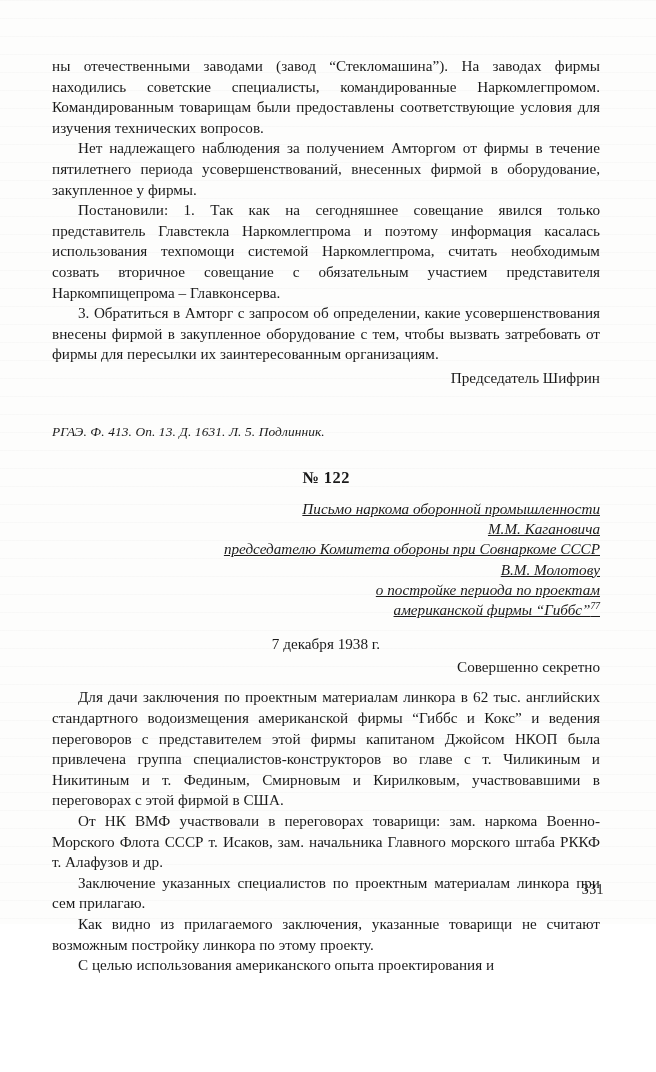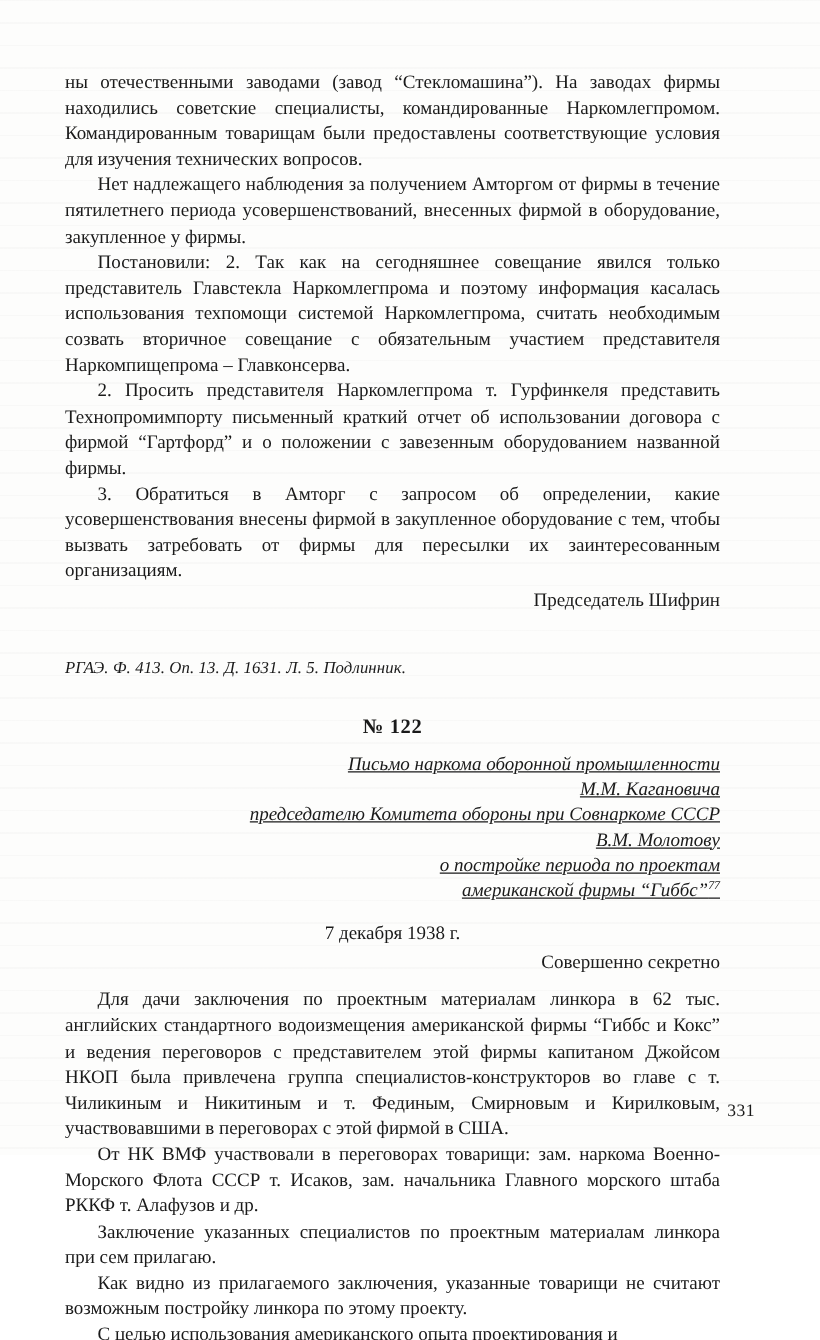--- a/index.html
+++ b/index.html
@@ -12,21 +12,21 @@
     height: 1072px;
     overflow: hidden;
     font-family: "Liberation Serif", serif;
     color: #1a1a1a;
   }
   .page {
     position: relative;
     width: 656px;
     height: 924px;
     box-sizing: border-box;
-    padding: 56px 80px 40px 52px;
+    padding: 56px 56px 40px 52px;
     background: #fdfdfc;
   }
   .page::before {
     
     content: "";
     position: absolute;
     inset: 0;
     pointer-events: none;
     opacity: 0.035;
     background:
@@ -109,22 +109,21 @@
 </style>
 </head>
 <body>
 
 <div class="page">
 
   <div class="body-text">
 
     <p>ны отечественными заводами (завод “Стекломашина”). На заводах фирмы находились советские специалисты, командированные Наркомлегпромом. Командированным товарищам были предоставлены соответствующие условия для изучения технических вопросов.</p>
     <p class="ind">Нет надлежащего наблюдения за получением Амторгом от фирмы в течение пятилетнего периода усовершенствований, внесенных фирмой в оборудование, закупленное у фирмы.</p>
-    <p class="ind">Постановили: 2. Так как на сегодняшнее совещание явился только представитель Главстекла Наркомлегпрома и поэтому информация касалась использования техпомощи системой Наркомлегпрома, считать необходимым созвать вторичное совещание с обязательным участием представителя Наркомпищепрома – Главконсерва.</p>
-    <p class="ind">2. Просить представителя Наркомлегпрома т. Гурфинкеля представить Технопромимпорту письменный краткий отчет об использовании договора с фирмой “Гартфорд” и о положении с завезенным оборудованием названной фирмы.</p>
+    <p class="ind">Постановили: 1. Так как на сегодняшнее совещание явился только представитель Главстекла Наркомлегпрома и поэтому информация касалась использования техпомощи системой Наркомлегпрома, считать необходимым созвать вторичное совещание с обязательным участием представителя Наркомпищепрома – Главконсерва.</p>
     <p class="ind">3. Обратиться в Амторг с запросом об определении, какие усовершенствования внесены фирмой в закупленное оборудование с тем, чтобы вызвать затребовать от фирмы для пересылки их заинтересованным организациям.</p>
 
     <p class="sign-right">Председатель Шифрин</p>
 
     <div class="archref">РГАЭ. Ф. 413. Оп. 13. Д. 1631. Л. 5. Подлинник.</div>
 
     <div class="doc-number">№ 122</div>
 
     <div class="doc-head">
       <div>Письмо наркома оборонной промышленности</div>

